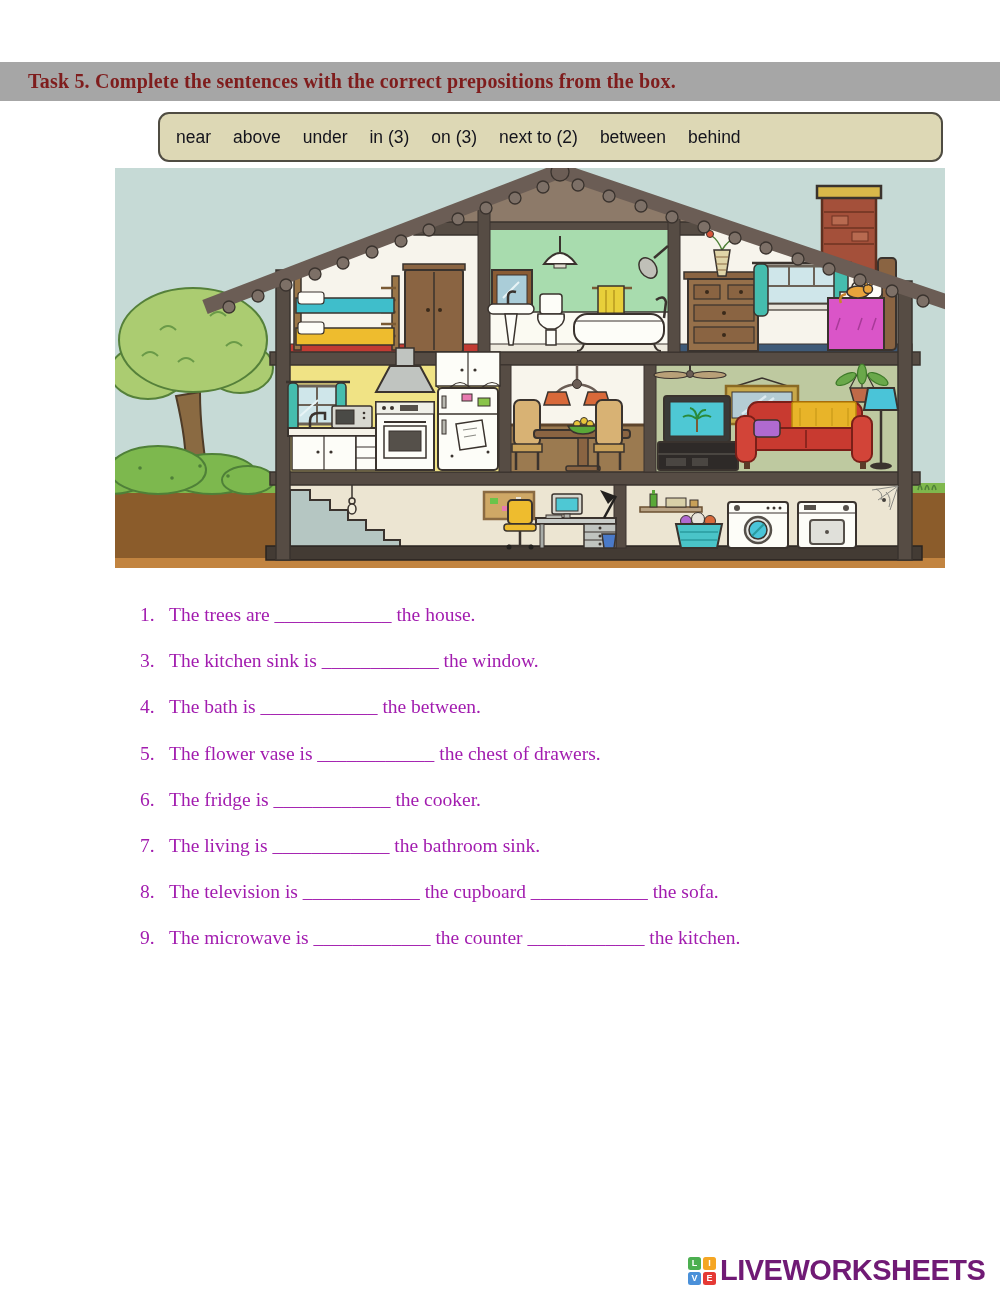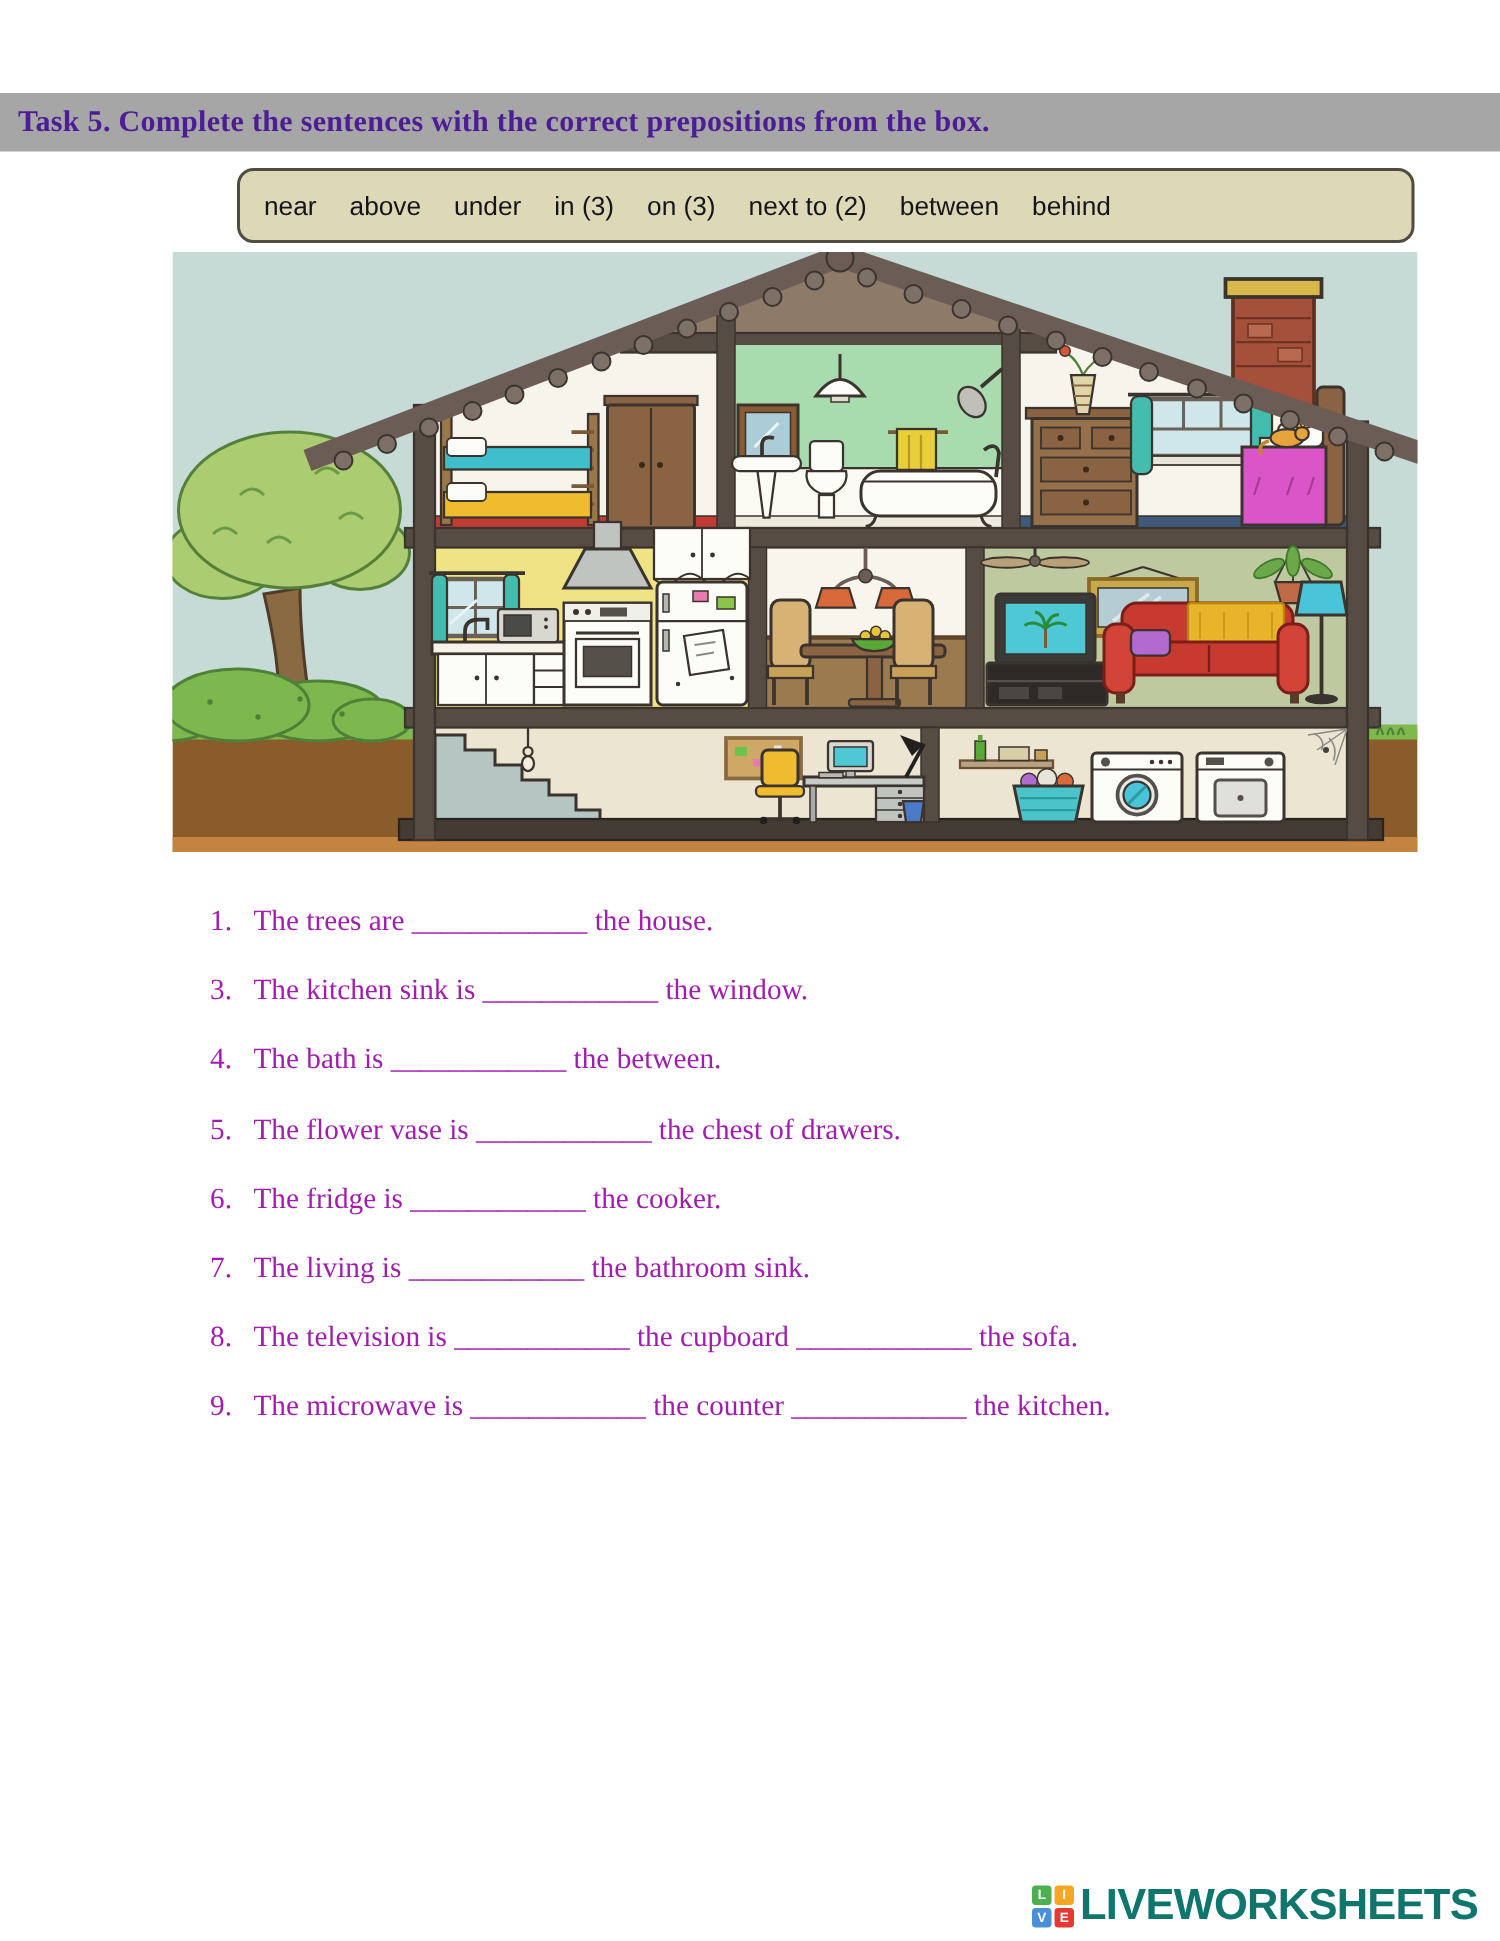--- a/index.html
+++ b/index.html
@@ -2,21 +2,21 @@
 <html><head>
 <meta charset="utf-8">
 <style>
   html,body{margin:0;padding:0;background:#fff;}
   #page{position:relative;width:1000px;height:1294px;background:#ffffff;overflow:hidden;
         font-family:"Liberation Serif",serif;}
   
   #task-bar{position:absolute;left:0;top:62px;width:1000px;height:39px;background:#a6a6a6;
             display:flex;align-items:center;}
   #task-bar .txt{font-family:"Liberation Serif",serif;font-weight:bold;font-size:20px;
-                 color:#4c1d95;padding-left:12px;letter-spacing:0.2px;}
+                 color:#7f1d1d;padding-left:28px;letter-spacing:0.2px;}
   
   #word-box{position:absolute;left:158px;top:112px;width:785px;height:50px;background:#ddd8b5;
             border:2px solid #4f4c42;border-radius:11px;box-sizing:border-box;
             display:flex;align-items:center;padding-left:16px;gap:22px;}
   #word-box .w{font-family:"Liberation Sans",sans-serif;font-size:17.5px;color:#14141c;white-space:nowrap;}
   
   #house{position:absolute;left:115px;top:168px;width:830px;height:400px;}
   
   #sentences{position:absolute;left:140px;top:604px;width:820px;}
   .srow{height:20px;margin-bottom:26.2px;font-size:19.5px;color:#a21caf;white-space:nowrap;}
@@ -502,16 +502,16 @@
     <div class="srow"><span class="num">9.</span><span>The microwave is ____________ the counter ____________ the kitchen.</span></div>
   </div>
 
   <div id="logo">
     <span id="logo-grid">
       <span class="tile" style="background-color: rgb(76, 175, 80);">L</span>
       <span class="tile" style="background-color: rgb(245, 166, 35);">I</span>
       <span class="tile" style="background-color: rgb(74, 144, 217);">V</span>
       <span class="tile" style="background-color: rgb(229, 57, 53);">E</span>
     </span>
-    <span class="brand" style="color: #0f766e;">LIVEWORKSHEETS</span>
+    <span class="brand" style="color: #701a75;">LIVEWORKSHEETS</span>
   </div>
 
 </div>
 
 </body></html>

